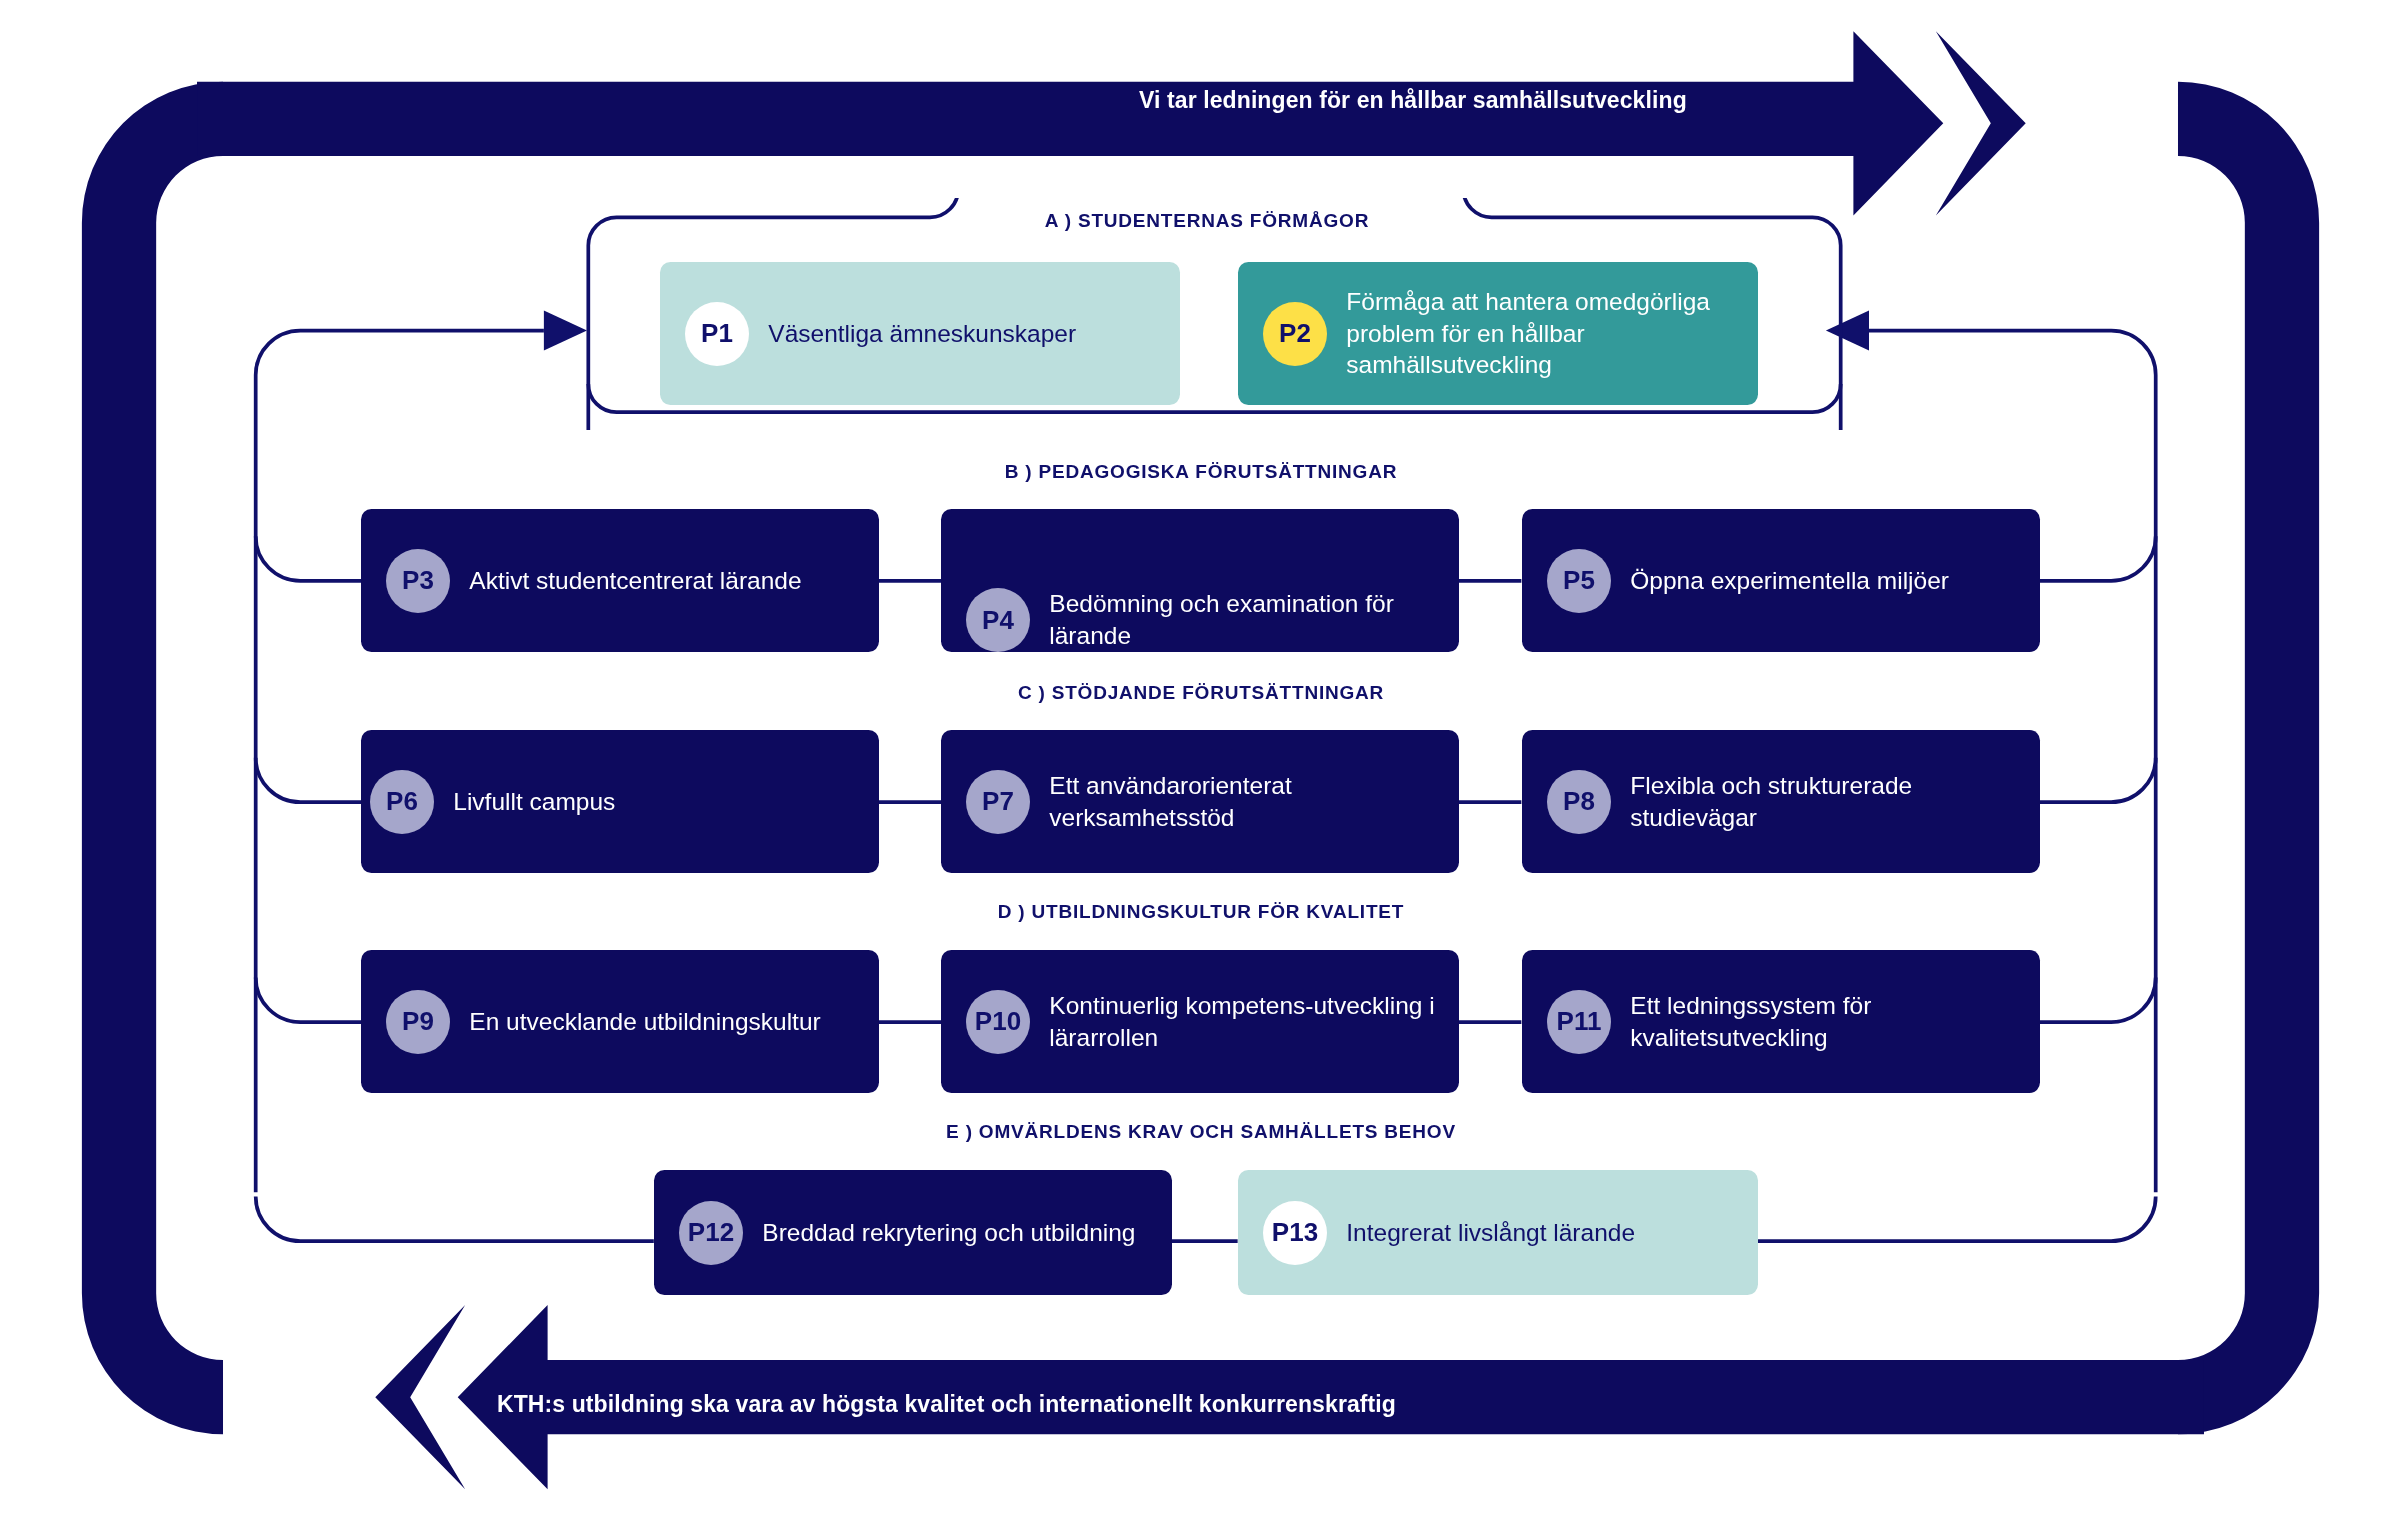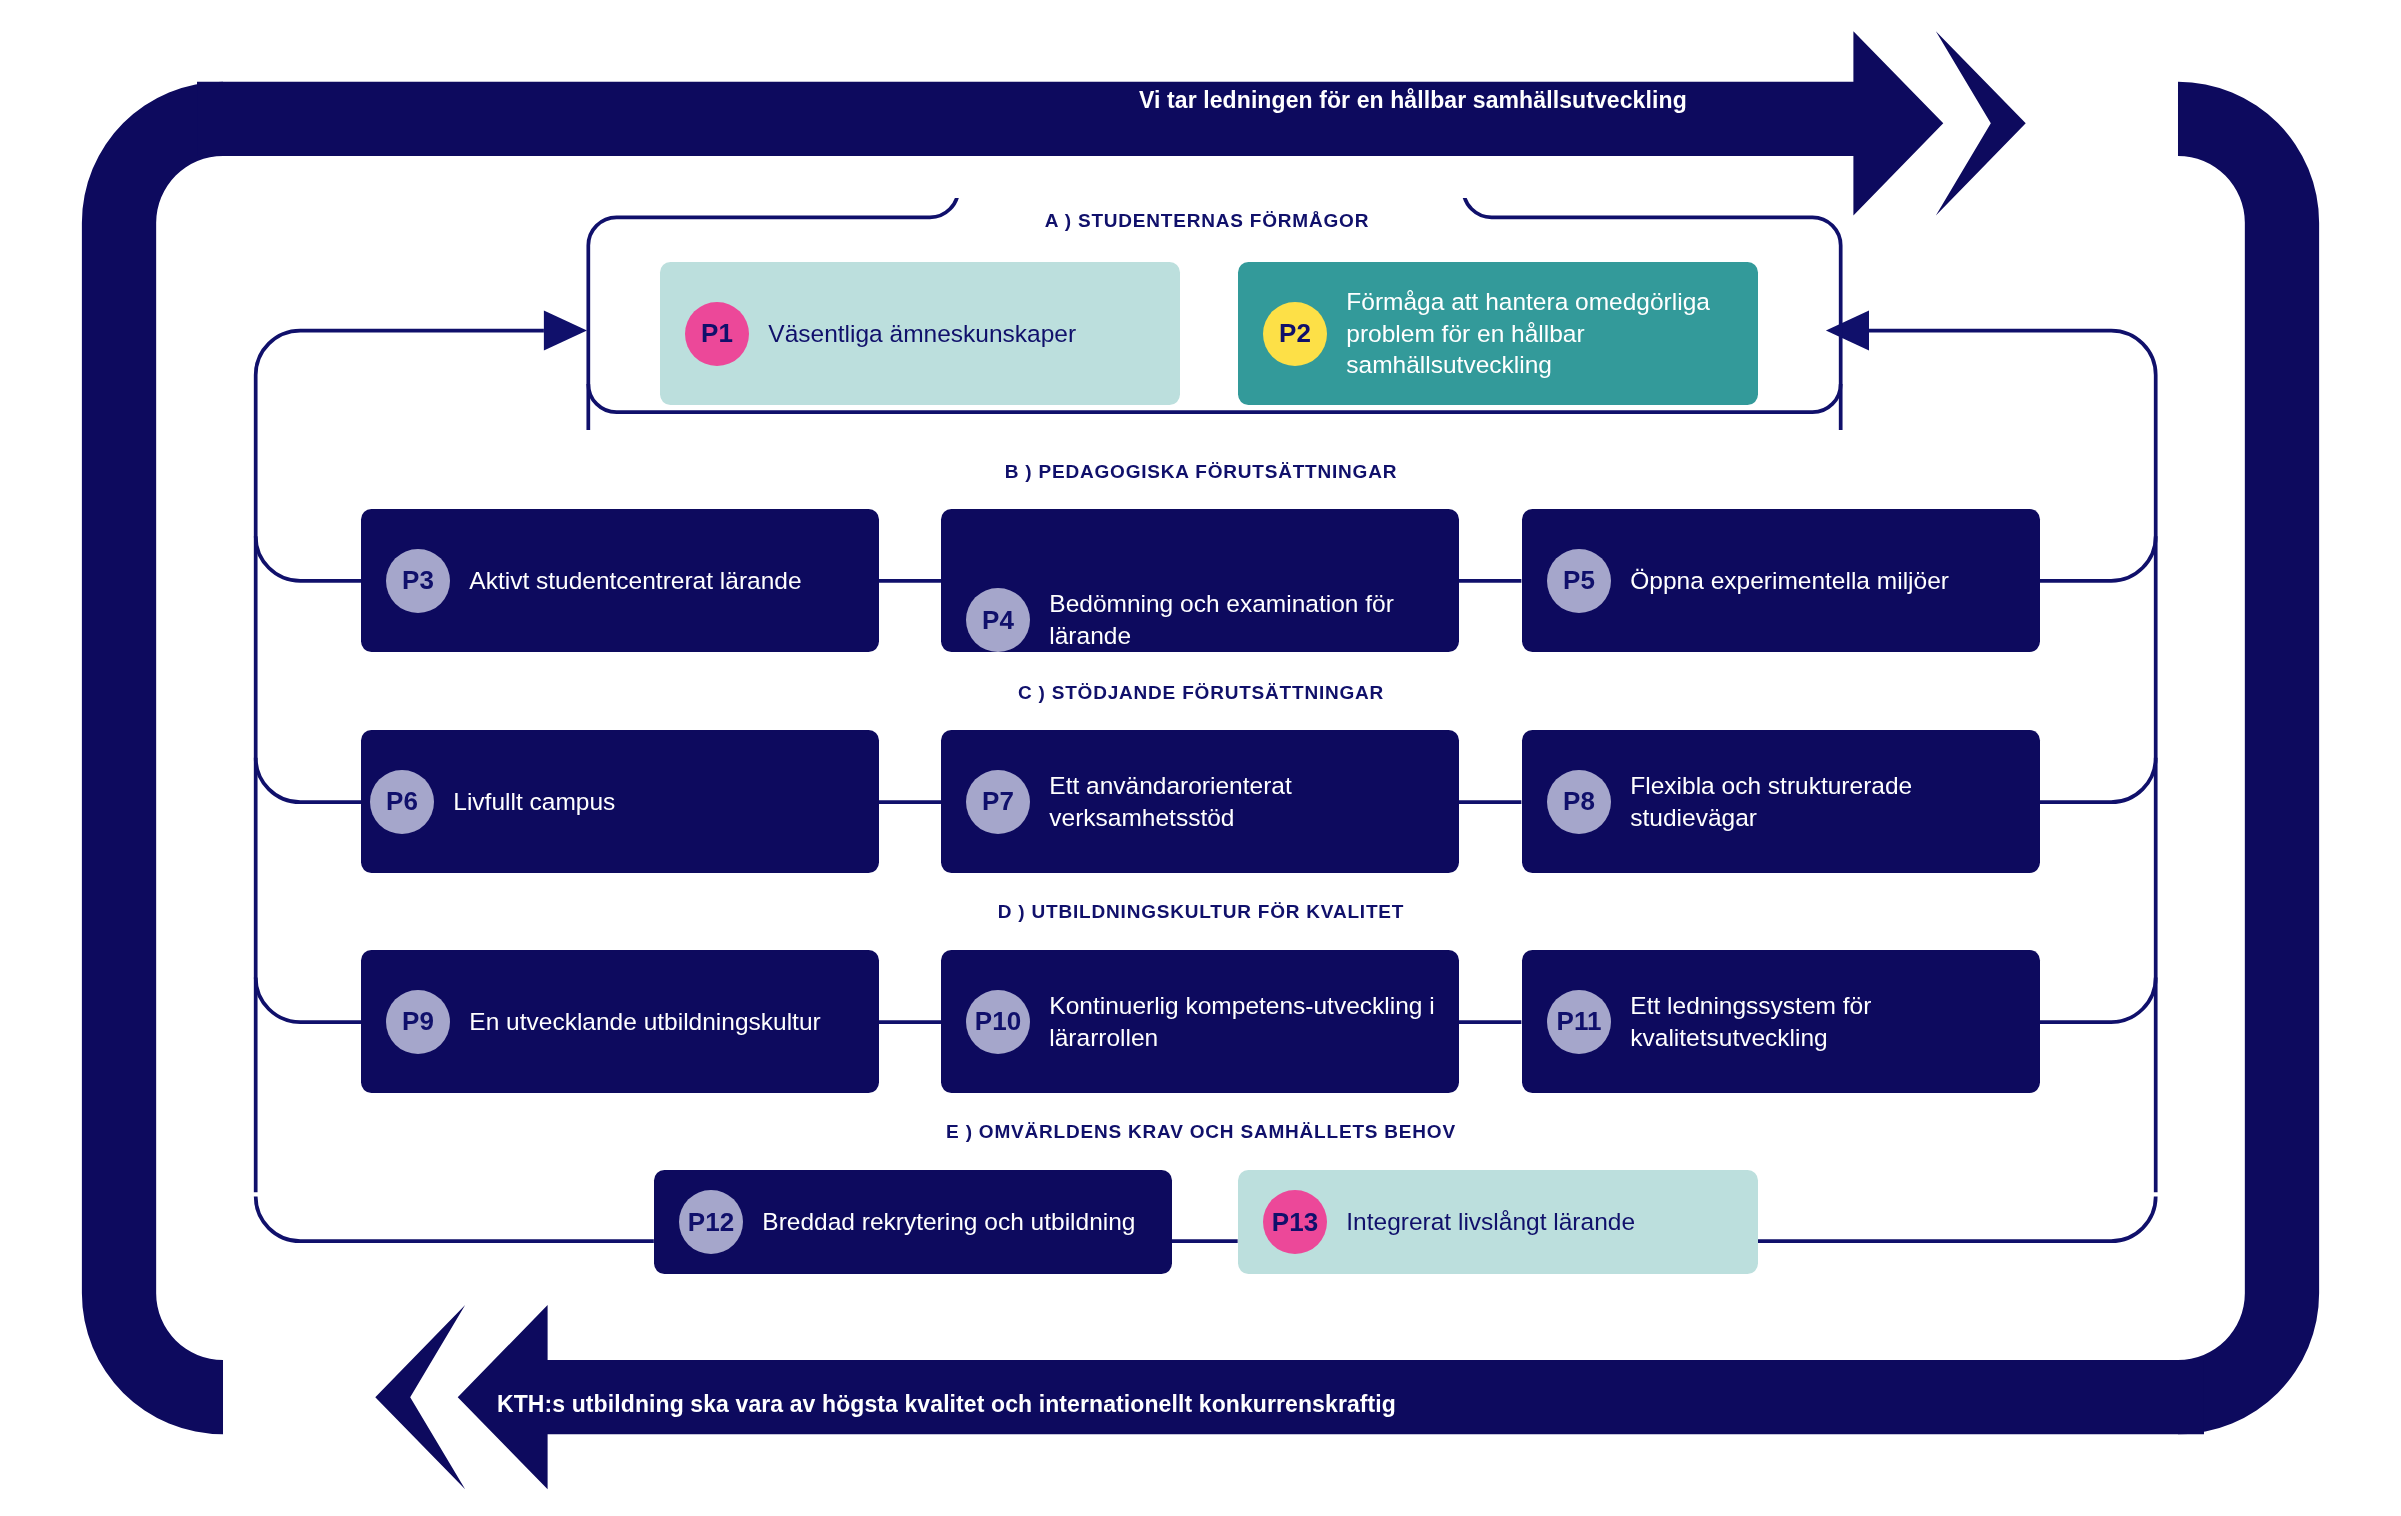--- a/index.html
+++ b/index.html
@@ -75,39 +75,39 @@
     flex:1 1 auto;
     line-height:1.3;
   }
 
   
   .card.navy{background:#0d0a5e;}
   .card.navy .badge{background:#a5a6cb;}
   .card.navy .card-label{color:#ffffff;}
   
   .card.teal-light{background:#bcdfdd;}
-  .card.teal-light .badge{background:#ec4899;}
+  .card.teal-light .badge{background:#ffffff;}
   .card.teal-light .card-label{color:#10106b;}
   
   .card.teal-dark{background:#339a9a;}
   .card.teal-dark .badge{background:#fde047;}
   .card.teal-dark .card-label{color:#ffffff;}
 
   
   .row-card{width:518px;height:143px;padding:0 0 0 25px;}
   .row-card .badge{width:64px;height:64px;font-size:26px;}
   .row-card .card-label{font-size:24.5px;padding-left:19.3px;padding-right:13.4px;}
 
   
   .a-card{height:143px;padding:0 0 0 25px;}
   .a-card .badge{width:64px;height:64px;font-size:26px;}
   .a-card .card-label{font-size:24.5px;padding-left:19.3px;padding-right:16.3px;}
 
   
-  .e-card{height:104px;padding:0 0 0 25px;}
+  .e-card{height:125px;padding:0 0 0 25px;}
   .e-card .badge{width:64px;height:64px;font-size:26px;}
   .e-card .card-label{font-size:24.5px;padding-left:19.3px;padding-right:16.3px;}
 
   
   #card-p1{left:660px;top:262px;width:520px;}
   #card-p2{left:1238px;top:262px;width:520px;}
   
   #card-p3{left:361px;top:509px;}
   #card-p4{left:941px;top:509px;align-items:flex-end;}
   #card-p5{left:1522px;top:509px;}

